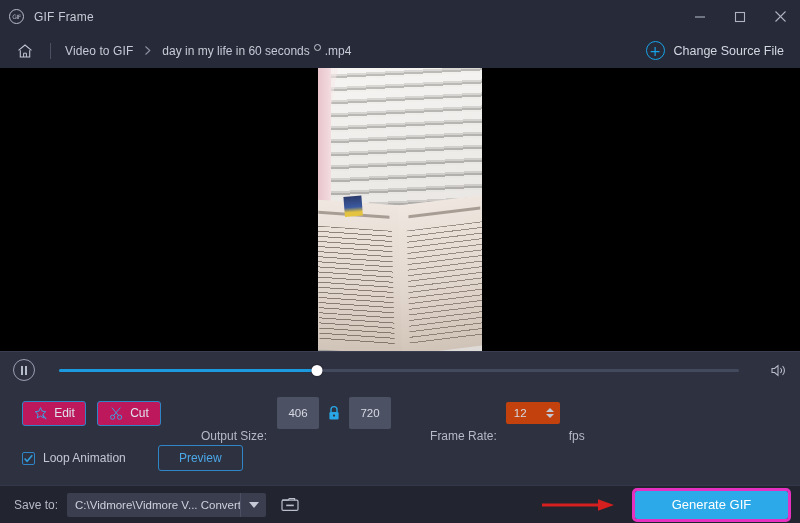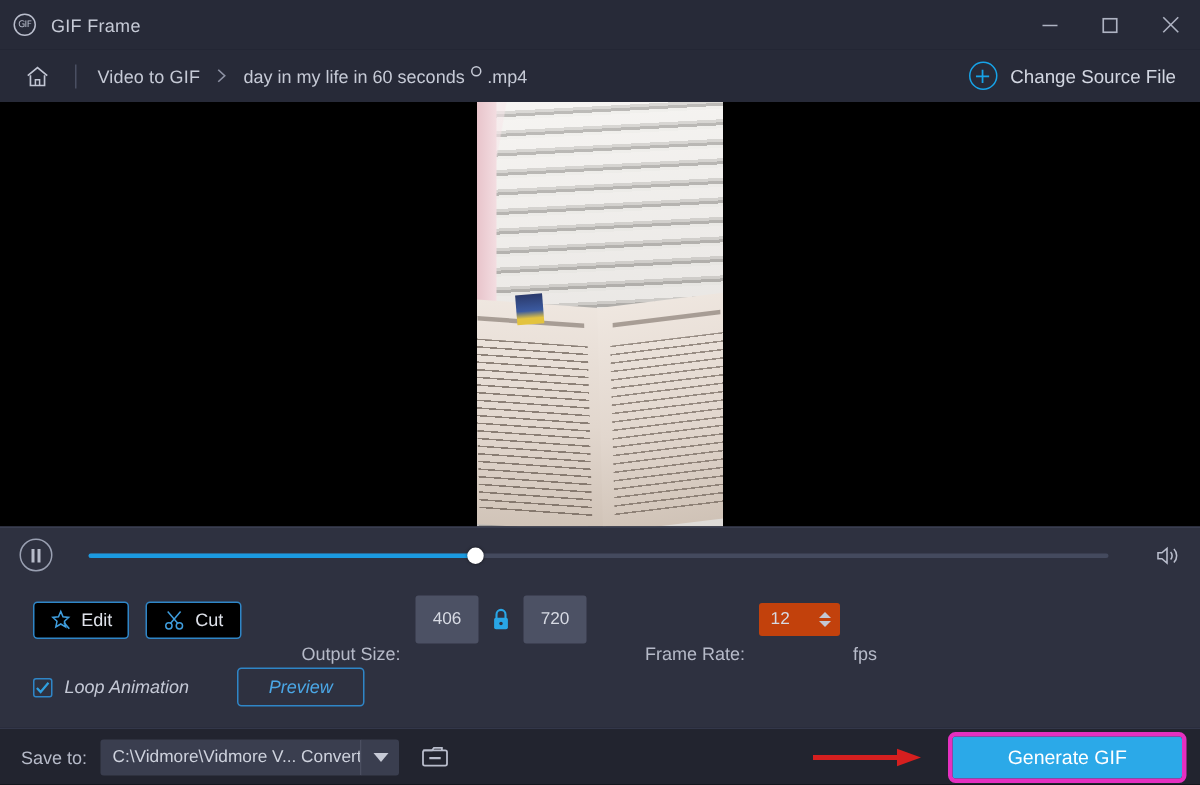--- a/index.html
+++ b/index.html
@@ -206,26 +206,26 @@
   .t-cur { color: #1b9ae0; }
   .t-sep, .t-tot { color: #b9bdcc; }
   .vol { margin-left: 13px; color: #b9bdcc; display: flex; align-items: center; }
 
   
   .settings {
     flex: 0 0 97px; background: #2e3140;
     padding: 12px 0 0 0; position: relative;
   }
   .row1 { display: flex; align-items: center; padding-left: 22px; height: 26px; }
-  .row2 { display: flex; align-items: center; padding-left: 22px; height: 26px; margin-top: 19px; font-style: italic; }
+  .row2 { display: flex; align-items: center; padding-left: 22px; height: 26px; margin-top: 19px; }
 
   .obtn {
     height: 25px; min-width: 64px;
     border: 1px solid #2f86c7; border-radius: 3px;
-    background: #000000;
+    background: #be185d;
     display: flex; align-items: center; justify-content: center; gap: 6px;
     color: #dfe2ea; font-size: 12px; padding: 0 9px;
   }
   .obtn + .obtn { margin-left: 11px; }
   .obtn svg { display:block; }
 
   .lbl { color: #b6bac8; font-size: 12px; margin-top: 45px; }
   .field {
     height: 32px; width: 42px; border-radius: 2px;
     background: #4c5164; color: #d7dae3; font-size: 11.5px;

